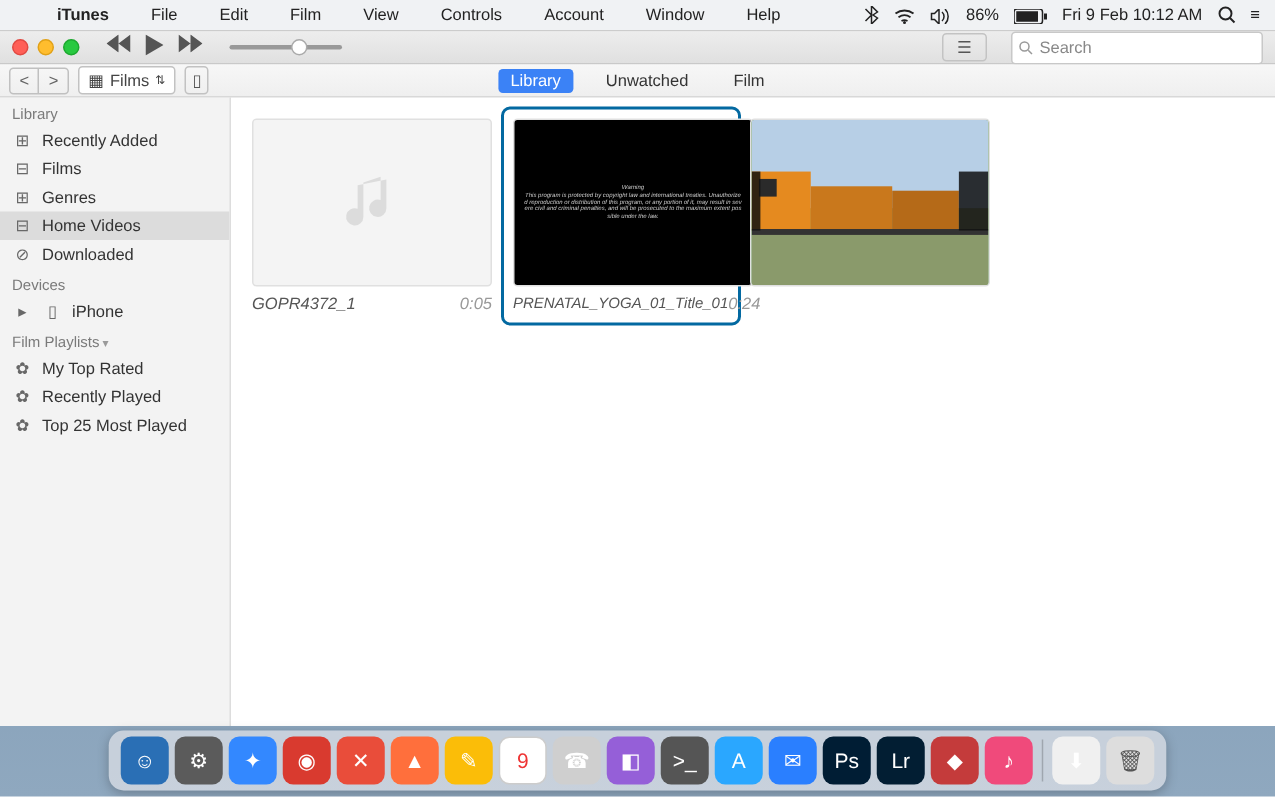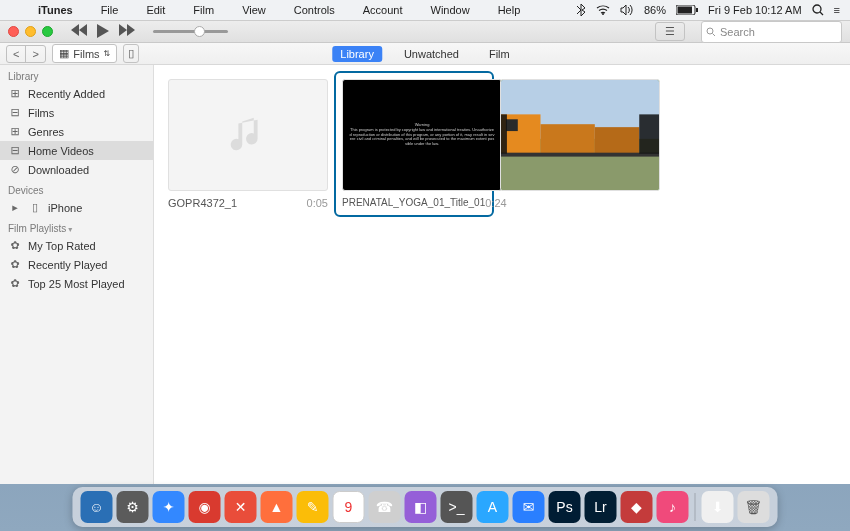--- a/index.html
+++ b/index.html
@@ -1,59 +1,59 @@
 <!DOCTYPE html>
 <html><head>
 <meta charset="utf-8">
 <style>
 * { margin: 0; padding: 0; box-sizing: border-box; font-family: -apple-system, "Helvetica Neue", Arial, sans-serif; font-size: 11px; }
 body { width: 850px; height: 531px; overflow: hidden; background: linear-gradient(#6b8aa8,#8fa8bf); position: relative; }
 
 
 .menubar { height: 20px; background: rgba(248,248,248,.95); display: flex; align-items: center; padding: 0 10px; gap: 28px; color: #222; }
-.menubar .right { margin-left: auto; display: flex; gap: 10px; align-items: center; }
+.menubar .right { margin-left: auto; display: flex; gap: 10px; align-items: flex-end; }
 .menubar .apple { font-size: 14px; }
 .menubar svg { display:block }
 
 
 .win { position:absolute; top:20px; left:0; right:0; bottom:47px; background:#fff; display:flex; flex-direction:column; border-top:1px solid #ccc; }
 .titlebar { height:22px; background:linear-gradient(#ededed,#e0e0e0); display:flex; align-items:center; padding:0 8px; gap:8px; border-bottom:1px solid #c9c9c9; position:relative; }
 .traffic { display:flex; gap:6px; }
 .traffic span { width:11px; height:11px; border-radius:50%; display:block; }
 .tl-r{background:#ff5f57;border:.5px solid #e14942}
 .tl-y{background:#ffbd2e;border:.5px solid #e1a117}
 .tl-g{background:#28c940;border:.5px solid #1da82f}
 .playback { display:flex; gap:10px; margin-left:10px; color:#555;}
 .vol { display:flex; align-items:center; margin-left:10px; width:75px;}
 .vol-track{height:3px;background:#999;flex:1;border-radius:2px;position:relative;}
 .vol-thumb{position:absolute;left:55%;top:-4px;width:11px;height:11px;border-radius:50%;background:#fff;border:1px solid #aaa;}
 .apple-logo{position:absolute;left:50%;transform:translateX(-50%);color:#666;font-size:15px;}
 .listbtn{margin-left:auto;border:1px solid #c3c3c3;border-radius:3px;padding:2px 8px;color:#555;width:30px;text-align:center;}
-.search{ width:141px;height:18px;border:1px solid #c8c8c8;border-radius:3px;background:#fff;display:flex;align-items:center;gap:4px;padding:10px 4px;margin-left:8px;color:#888;}
+.search{ width:168px;height:18px;border:1px solid #c8c8c8;border-radius:3px;background:#fff;display:flex;align-items:center;gap:4px;padding:10px 4px;margin-left:8px;color:#888;}
 
 .navrow{height:22px;background:linear-gradient(#f7f7f7,#efefef);border-bottom:1px solid #d8d8d8;display:flex;align-items:center;padding:0 6px;gap:6px;position:relative;}
 .seg{display:flex;border:1px solid #c0c0c0;border-radius:3px;overflow:hidden;}
 .seg span{padding:2px 6px;color:#666;border-right:1px solid #c0c0c0;}
 .seg span:last-child{border-right:none;}
 .dropdown{border:1px solid #c2c2c2;border-radius:3px;padding:2px 6px;display:flex;align-items:center;gap:4px;color:#444;background:#fff;}
 .devbtn{border:1px solid #c2c2c2;border-radius:3px;padding:2px 4px;color:#555;}
 .tabs{position:absolute;left:50%;transform:translateX(-50%);display:flex;gap:14px;align-items:center;}
 .tab{color:#333;padding:2px 8px;border-radius:3px;}
 .tab.active{background:#3b82f6;color:#fff;}
 
 .body{flex:1;display:flex;min-height:0;}
 .sidebar{width:154px;background:#f3f3f3;border-right:1px solid #ddd;overflow:auto;}
 .sb-hdr{color:#7a7a7a;font-size:10px;padding:6px 8px 2px;}
 .sb-item{display:flex;align-items:center;gap:6px;padding:3px 8px;color:#333;}
 .sb-item.sel{background:#dcdcdc;}
 .sb-item .ic{width:14px;text-align:center;color:#686868;}
 .sb-hdr.caret::after{content:"▾";margin-left:2px;color:#9a9a9a;font-size:8px;}
 
 .content{flex:1;display:flex;flex-direction:column;}
-.grid{flex:1;display:flex;gap:14px;padding:14px 14px;align-items:flex-start;}
+.grid{flex:1;display:flex;gap:14px;padding:14px 14px;align-items:flex-start;font-style:italic;}
 .card{width:160px;}
 .thumb{width:160px;height:112px;border-radius:3px;border:1px solid #e0e0e0;display:flex;align-items:center;justify-content:center;overflow:hidden;}
 .thumb.ph{background:#f4f4f4;color:#d0d0d0;}
 .thumb.dark{background:#000;color:#bbb;padding:6px;line-height:1.2;}
 .thumb.dark .txt{font-size:4px;color:#ccc;max-width:100%;word-break:break-all;text-align:center;}
 .thumb.train{padding:0;background:#7da66c;}
 .cap{display:flex;justify-content:space-between;margin-top:6px;color:#555;}
 .cap .t{color:#999;}
 .hl{border:2px solid #0369a1;border-radius:6px;padding:6px;margin:-8px;}
 

